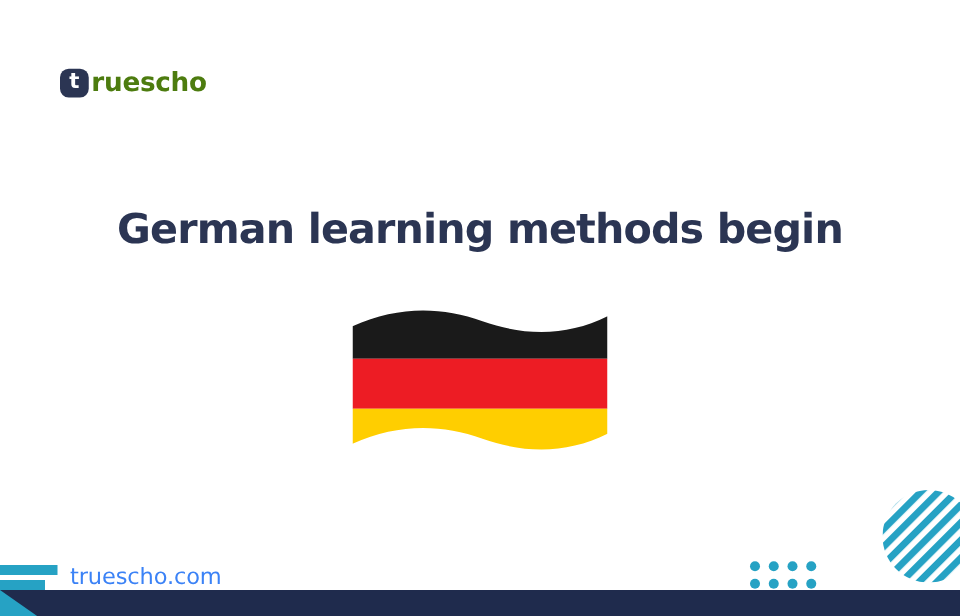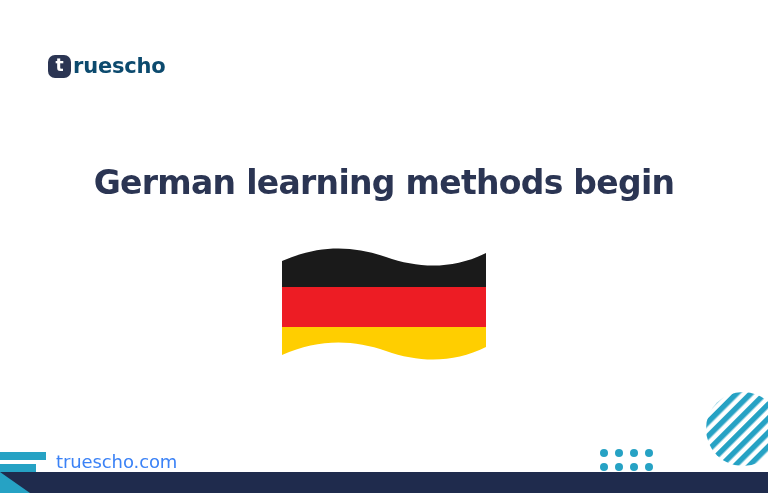--- a/index.html
+++ b/index.html
@@ -47,21 +47,21 @@
     font-size: 17px;
     font-weight: bold;
     line-height: 1;
     font-family: "DejaVu Sans", sans-serif;
     position: relative;
     top: -1px;
   }
   .brand-text {
     font-size: 21px;
     font-weight: bold;
-    color: #0c4a6e;
+    color: #4d7c0f;
     letter-spacing: -0.2px;
     font-family: "DejaVu Sans", sans-serif;
   }
 
   
   .headline {
     position: absolute;
     left: 0;
     top: 163px;
     width: 768px;

